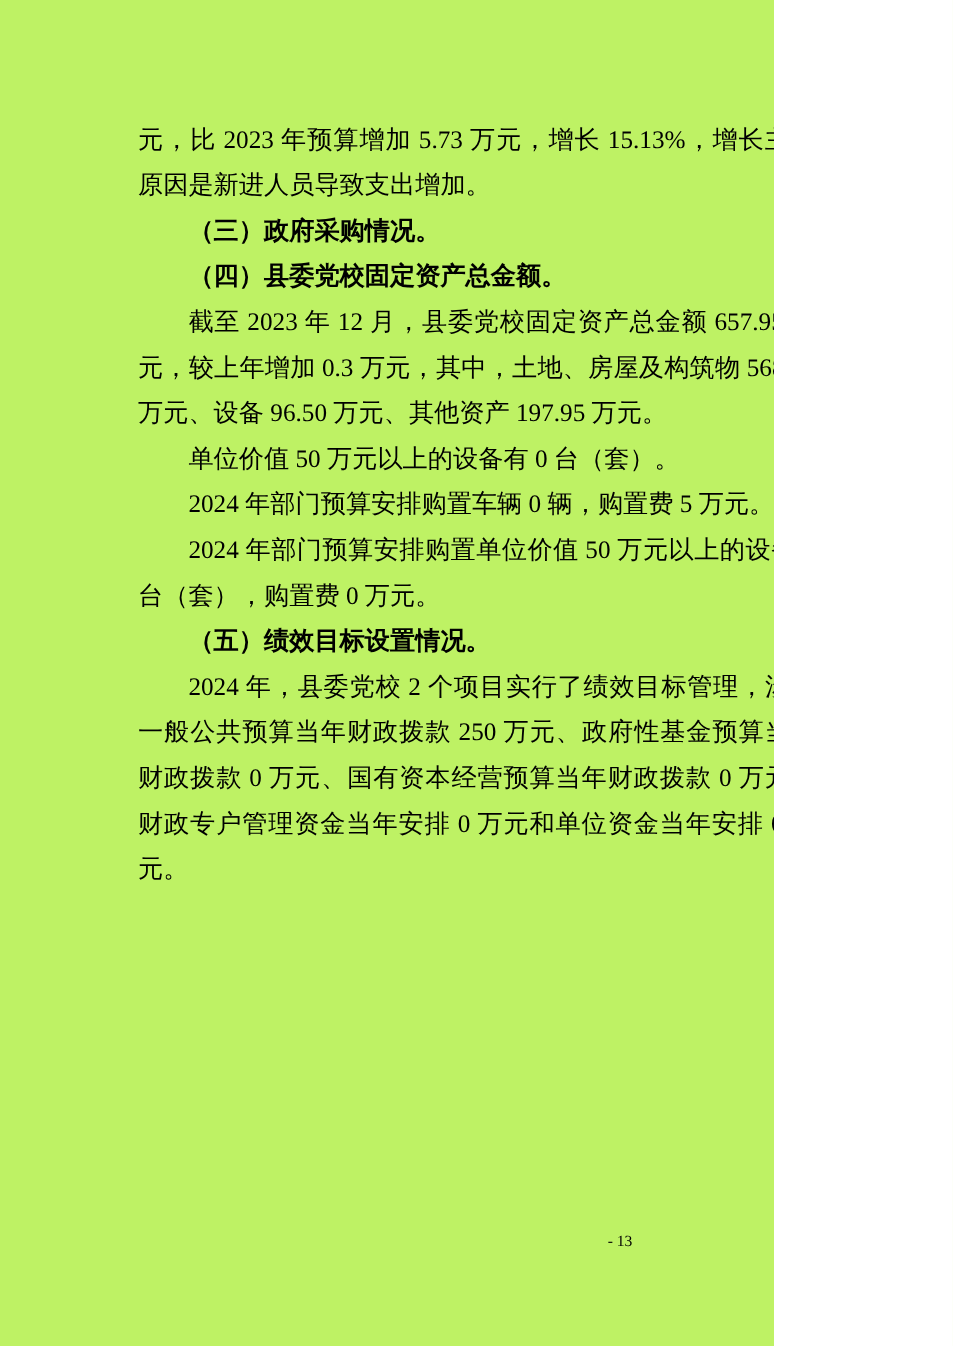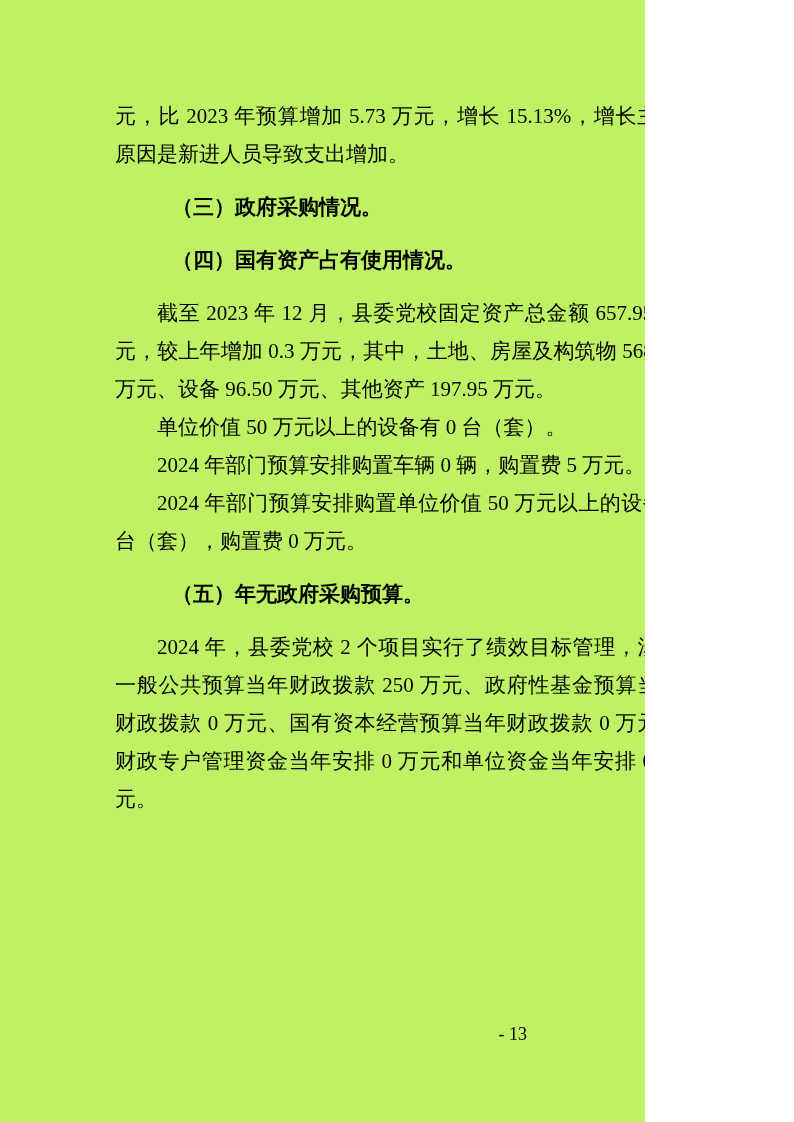--- a/index.html
+++ b/index.html
@@ -27,43 +27,43 @@
   }
   .para {
     margin: 0;
     padding: 0;
     text-indent: 2em;
   }
   .para.noindent {
     text-indent: 0;
   }
   .heading {
-    margin: 15px;
+    margin: 0;
     padding: 0;
     text-indent: 2em;
     font-weight: 700;
   }
   .footer {
     position: absolute;
     top: 1024px;
     right: 118px;
-    font-size: 18px;
+    font-size: 13px;
     line-height: 20px;
     color: #000000;
   }
 </style>
 </head>
 <body>
 
 <div class="page">
   <div class="content">
     <p class="para noindent">元，比 2023 年预算增加 5.73 万元，增长 15.13%，增长主要原因是新进人员导致支出增加。</p>
     <p class="heading">（三）政府采购情况。</p>
-    <p class="heading">（四）国有资产占有使用情况。</p>
+    <p class="heading">（四）县委党校固定资产总金额。</p>
     <p class="para">截至 2023 年 12 月，县委党校固定资产总金额 657.95 万元，较上年增加 0.3 万元，其中，土地、房屋及构筑物 568.60 万元、设备 96.50 万元、其他资产 197.95 万元。</p>
     <p class="para">单位价值 50 万元以上的设备有 0 台（套）。</p>
     <p class="para">2024 年部门预算安排购置车辆 0 辆，购置费 5 万元。</p>
     <p class="para">2024 年部门预算安排购置单位价值 50 万元以上的设备 0 台（套），购置费 0 万元。</p>
-    <p class="heading">（五）年无政府采购预算。</p>
+    <p class="heading">（五）绩效目标设置情况。</p>
     <p class="para">2024 年，县委党校 2 个项目实行了绩效目标管理，涉及一般公共预算当年财政拨款 250 万元、政府性基金预算当年财政拨款 0 万元、国有资本经营预算当年财政拨款 0 万元、财政专户管理资金当年安排 0 万元和单位资金当年安排 0 万元。</p>
   </div>
   <div class="footer">- 13</div>
 </div>
 
 </body></html>

